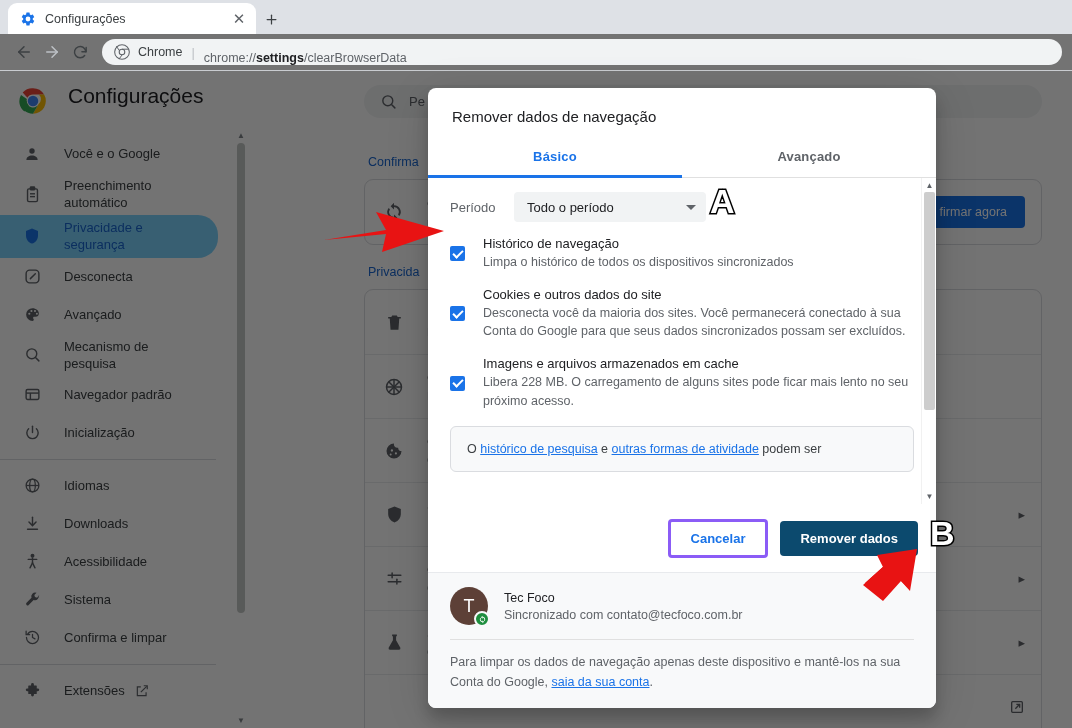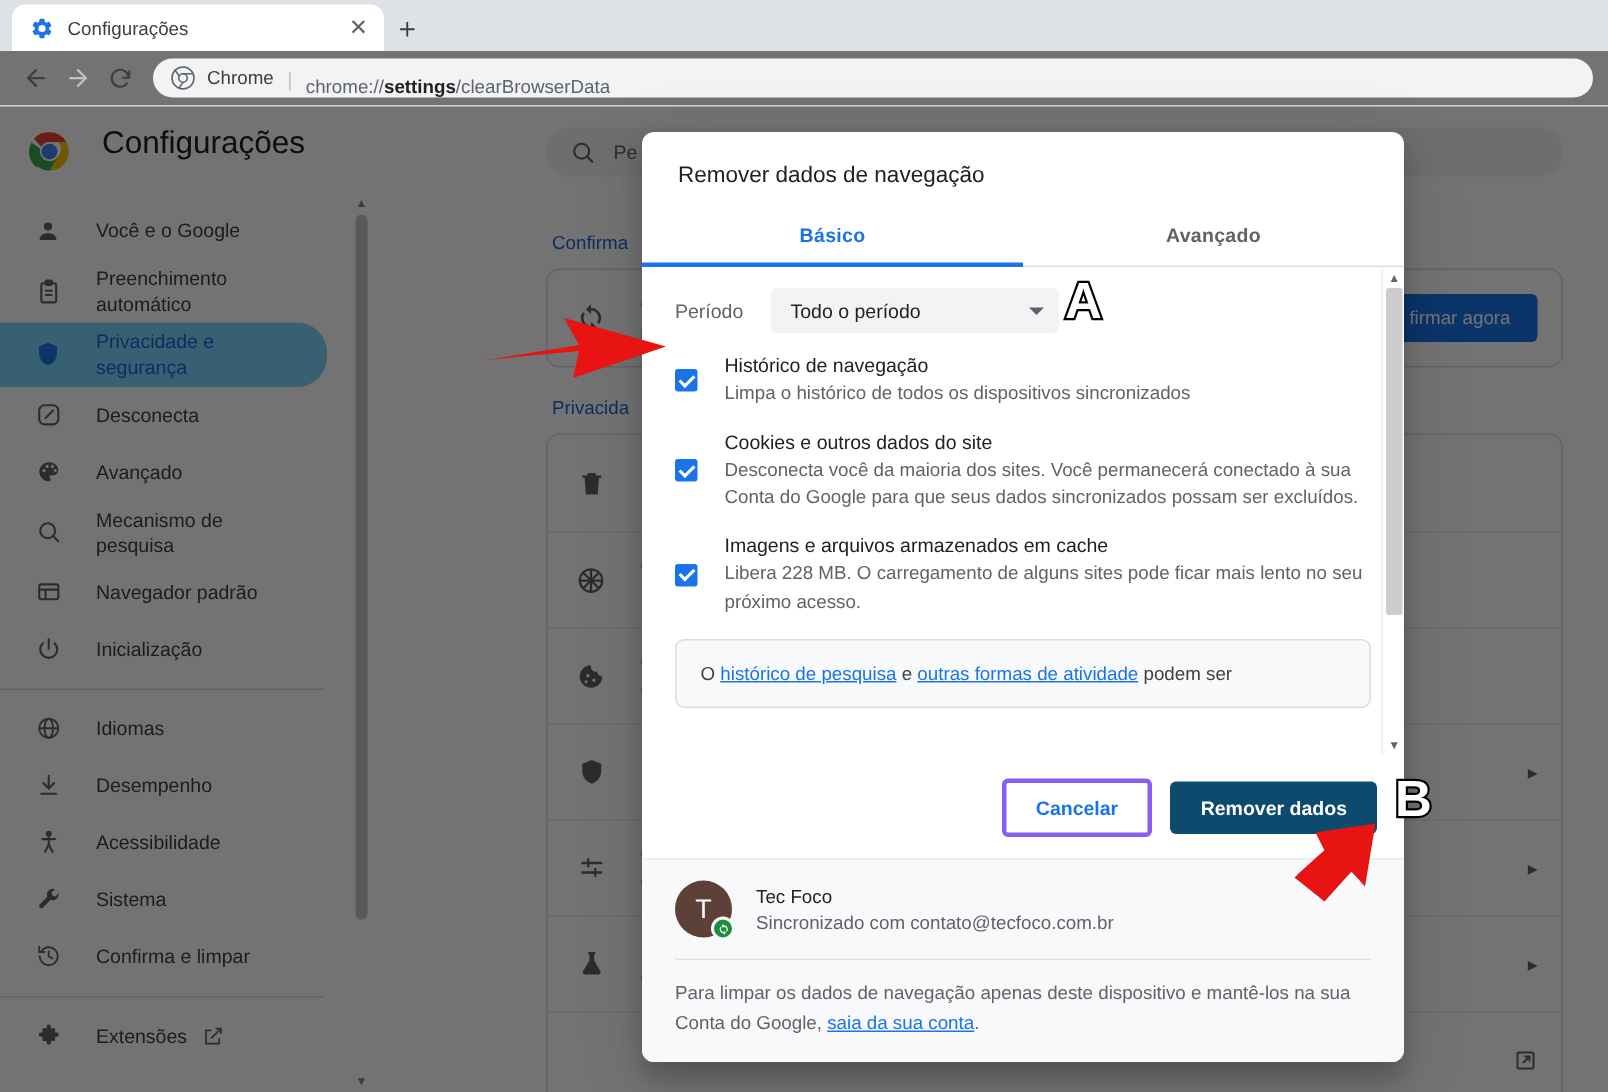--- a/index.html
+++ b/index.html
@@ -453,21 +453,21 @@
         <span class="lbl">Idiomas</span>
       </div>
       <div class="side-item">
         <span class="ico">
           <svg width="17" height="17" viewBox="0 0 24 24" fill="none" stroke="currentColor" stroke-width="2" stroke-linecap="round">
               <line x1="12" y1="3" x2="12" y2="14"></line>
               <polyline points="7 10 12 15 17 10"></polyline>
               <line x1="5" y1="20" x2="19" y2="20"></line>
             </svg>
         </span>
-        <span class="lbl">Desempenho</span>
+        <span class="lbl">Downloads</span>
       </div>
       <div class="side-item">
         <span class="ico">
           <svg width="17" height="17" viewBox="0 0 24 24" fill="none" stroke="currentColor" stroke-width="2" stroke-linecap="round">
               <circle cx="12" cy="4" r="1.8" fill="currentColor"></circle>
               <line x1="12" y1="7" x2="12" y2="14"></line>
               <line x1="6" y1="9" x2="18" y2="9"></line>
               <line x1="12" y1="14" x2="8.5" y2="21"></line>
               <line x1="12" y1="14" x2="15.5" y2="21"></line>
             </svg>

